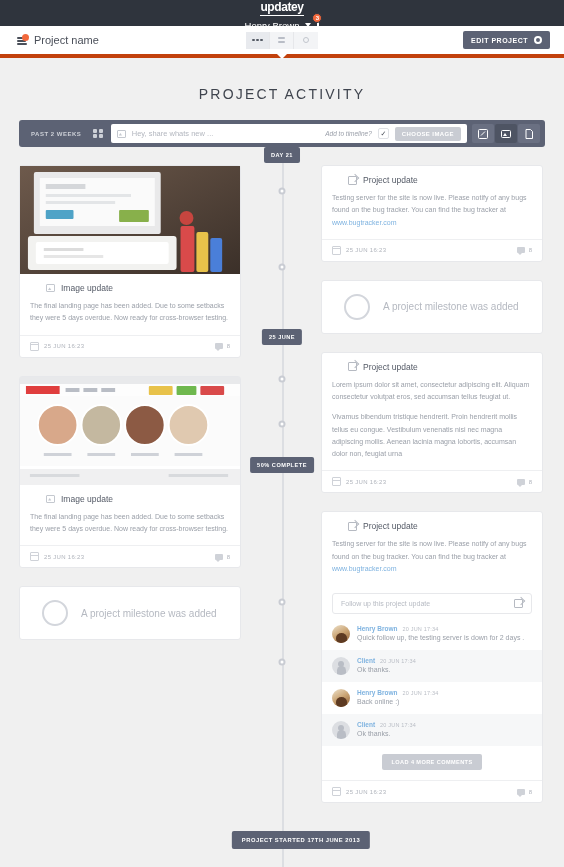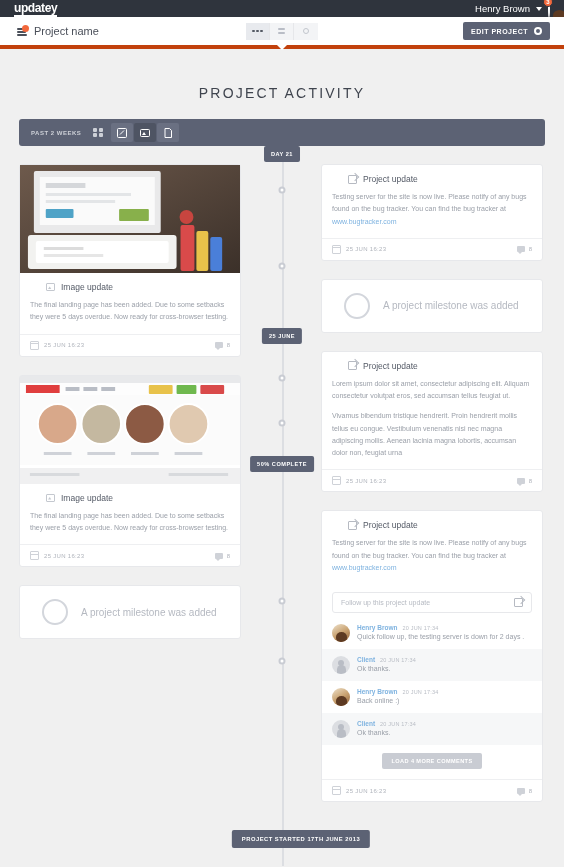--- a/index.html
+++ b/index.html
@@ -6,23 +6,24 @@
   body {
     width: 564px; height: 867px;
     background: #f0f0f0;
     font-family: "Liberation Sans", sans-serif;
     color: #8a8f99;
     overflow: hidden;
   }
 
   
   .topnav {
-    height: 17px; background: #2f343d;
+    height: 26px; background: #2f343d;
     display: flex; align-items: center; justify-content: space-between;
     padding: 0 14px;
+    flex-direction: column;
   }
   .logo {
     color: #fff; font-size: 12px; font-weight: bold;
     letter-spacing: -0.4px; position: relative; padding-bottom: 2px;
   }
   .logo::after {
     content: ""; position: absolute; left: 0; right: 0; bottom: 0;
     height: 1.5px; background: #fff;
   }
   .nav-right { display: flex; align-items: center; gap: 6px; }
@@ -98,21 +99,21 @@
   }
   .pbar-arrow {
     position: absolute; left: 50%; bottom: -5px; transform: translateX(-50%);
     width: 0; height: 0; border-left: 5px solid transparent;
     border-right: 5px solid transparent; border-top: 5px solid #fff;
   }
 
   
   .page-title {
     text-align: center; font-size: 14px; letter-spacing: 2.2px;
-    color: #3f444e; padding: 36px 0 18px;
+    color: #3f444e; padding: 28px 0 18px;
   }
 
   
   .composer {
     margin: 0 19px; background: #5c6274; border-radius: 3px;
     height: 27px; display: flex; align-items: center; padding: 0 5px; gap: 5px;
   }
   .past2 {
     color: #cdd0d7; font-size: 6px; font-weight: bold; letter-spacing: 0.5px;
     padding: 0 7px;
@@ -306,20 +307,27 @@
 <div class="page-title">PROJECT ACTIVITY</div>
 
 <div class="composer">
   <span class="past2">PAST 2 WEEKS</span>
   <span class="grid-ic">
       <span></span>
       <span></span>
       <span></span>
       <span></span>
     </span>
+  <div class="comp-input">
+    <span class="img-ic"></span>
+    <span class="comp-ph">Hey, share whats new ...</span>
+    <span class="add-tl">Add to timeline?</span>
+    <span class="chk">✓</span>
+    <button class="choose-img">CHOOSE IMAGE</button>
+  </div>
   <div class="comp-tools">
     <span class="ctool">
       <svg width="10" height="10" viewBox="0 0 10 10">
           <rect x="0.5" y="0.5" width="9" height="9" rx="1" fill="none" stroke="#fff" stroke-width="1"></rect>
           <path d="M3 6.5 L7 2.5" stroke="#fff" stroke-width="1"></path>
         </svg>
     </span>
     <span class="ctool sel">
       <svg width="10" height="10" viewBox="0 0 10 10">
           <rect x="0.5" y="1.5" width="9" height="7" rx="1" fill="none" stroke="#fff" stroke-width="1"></rect>

